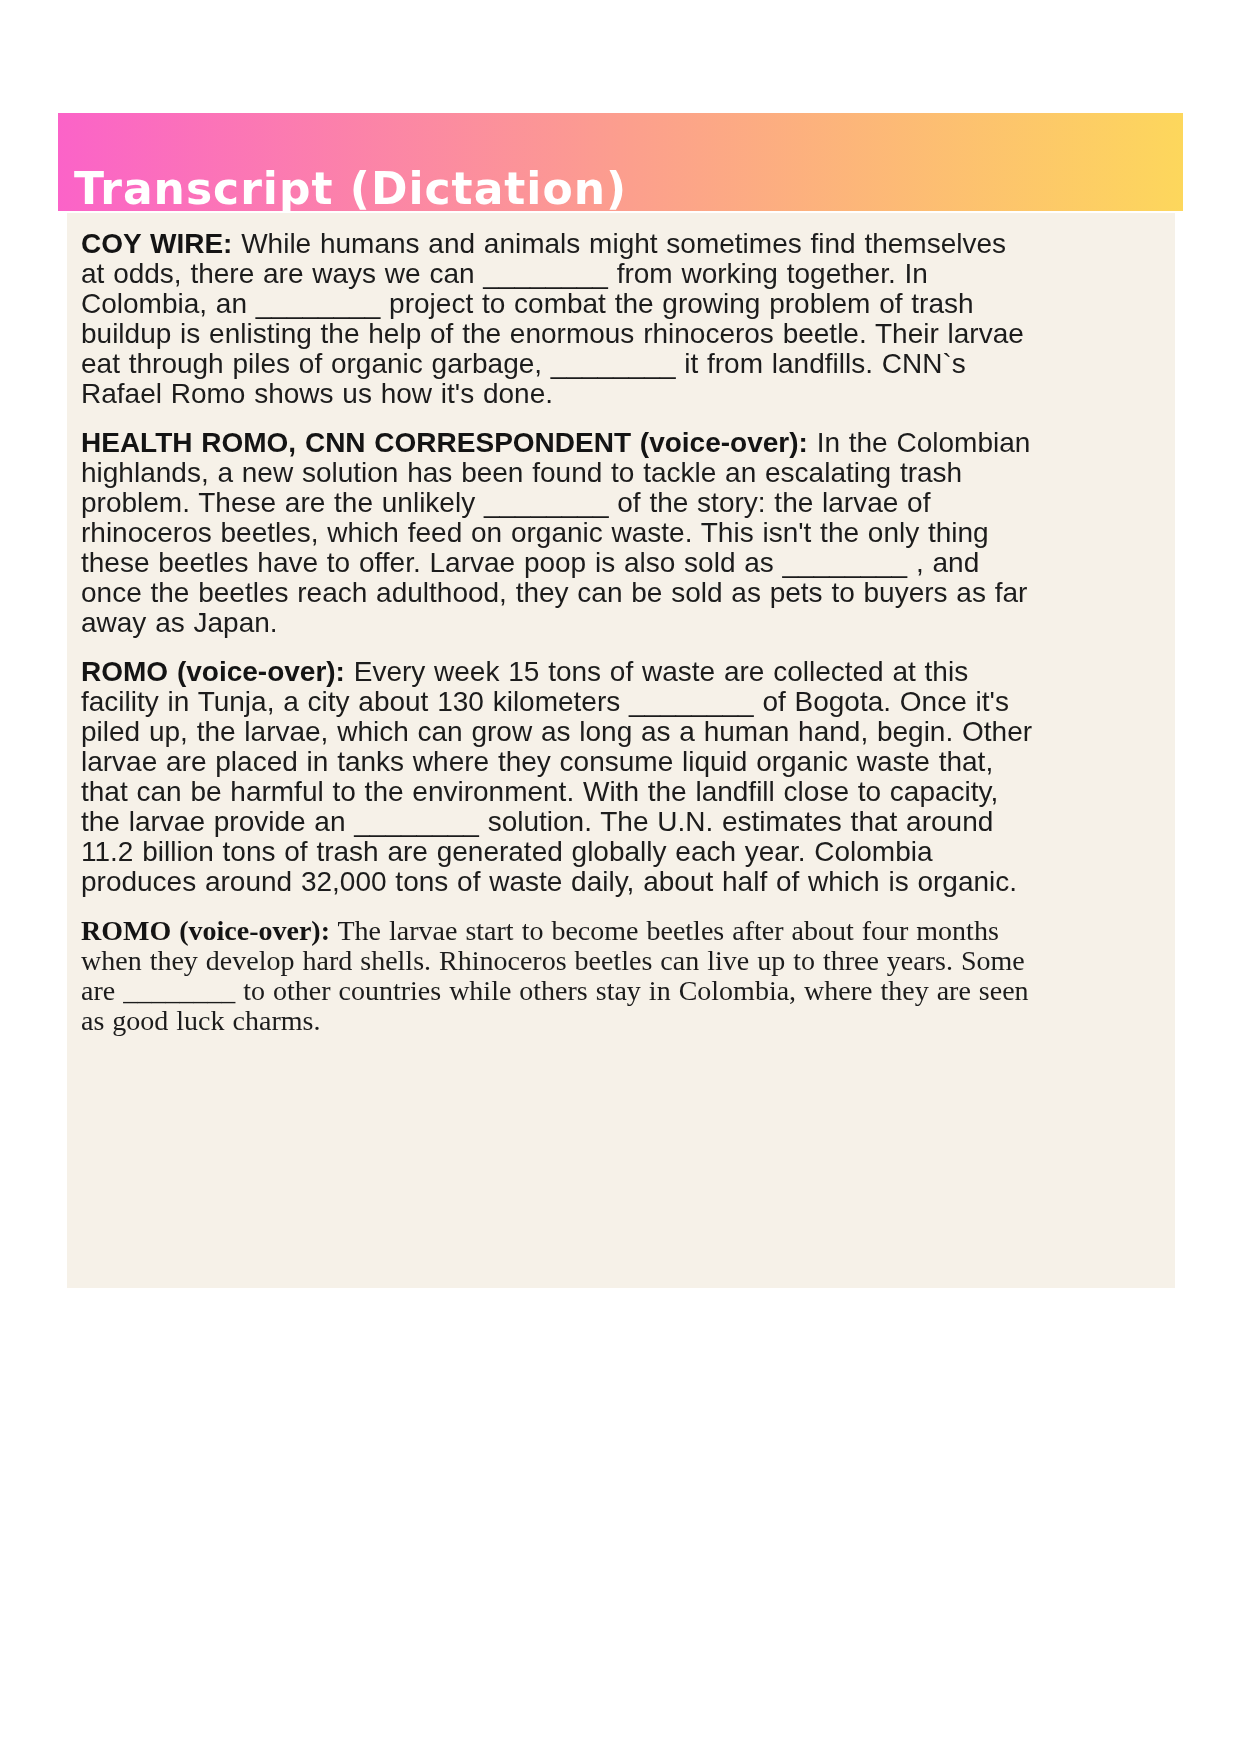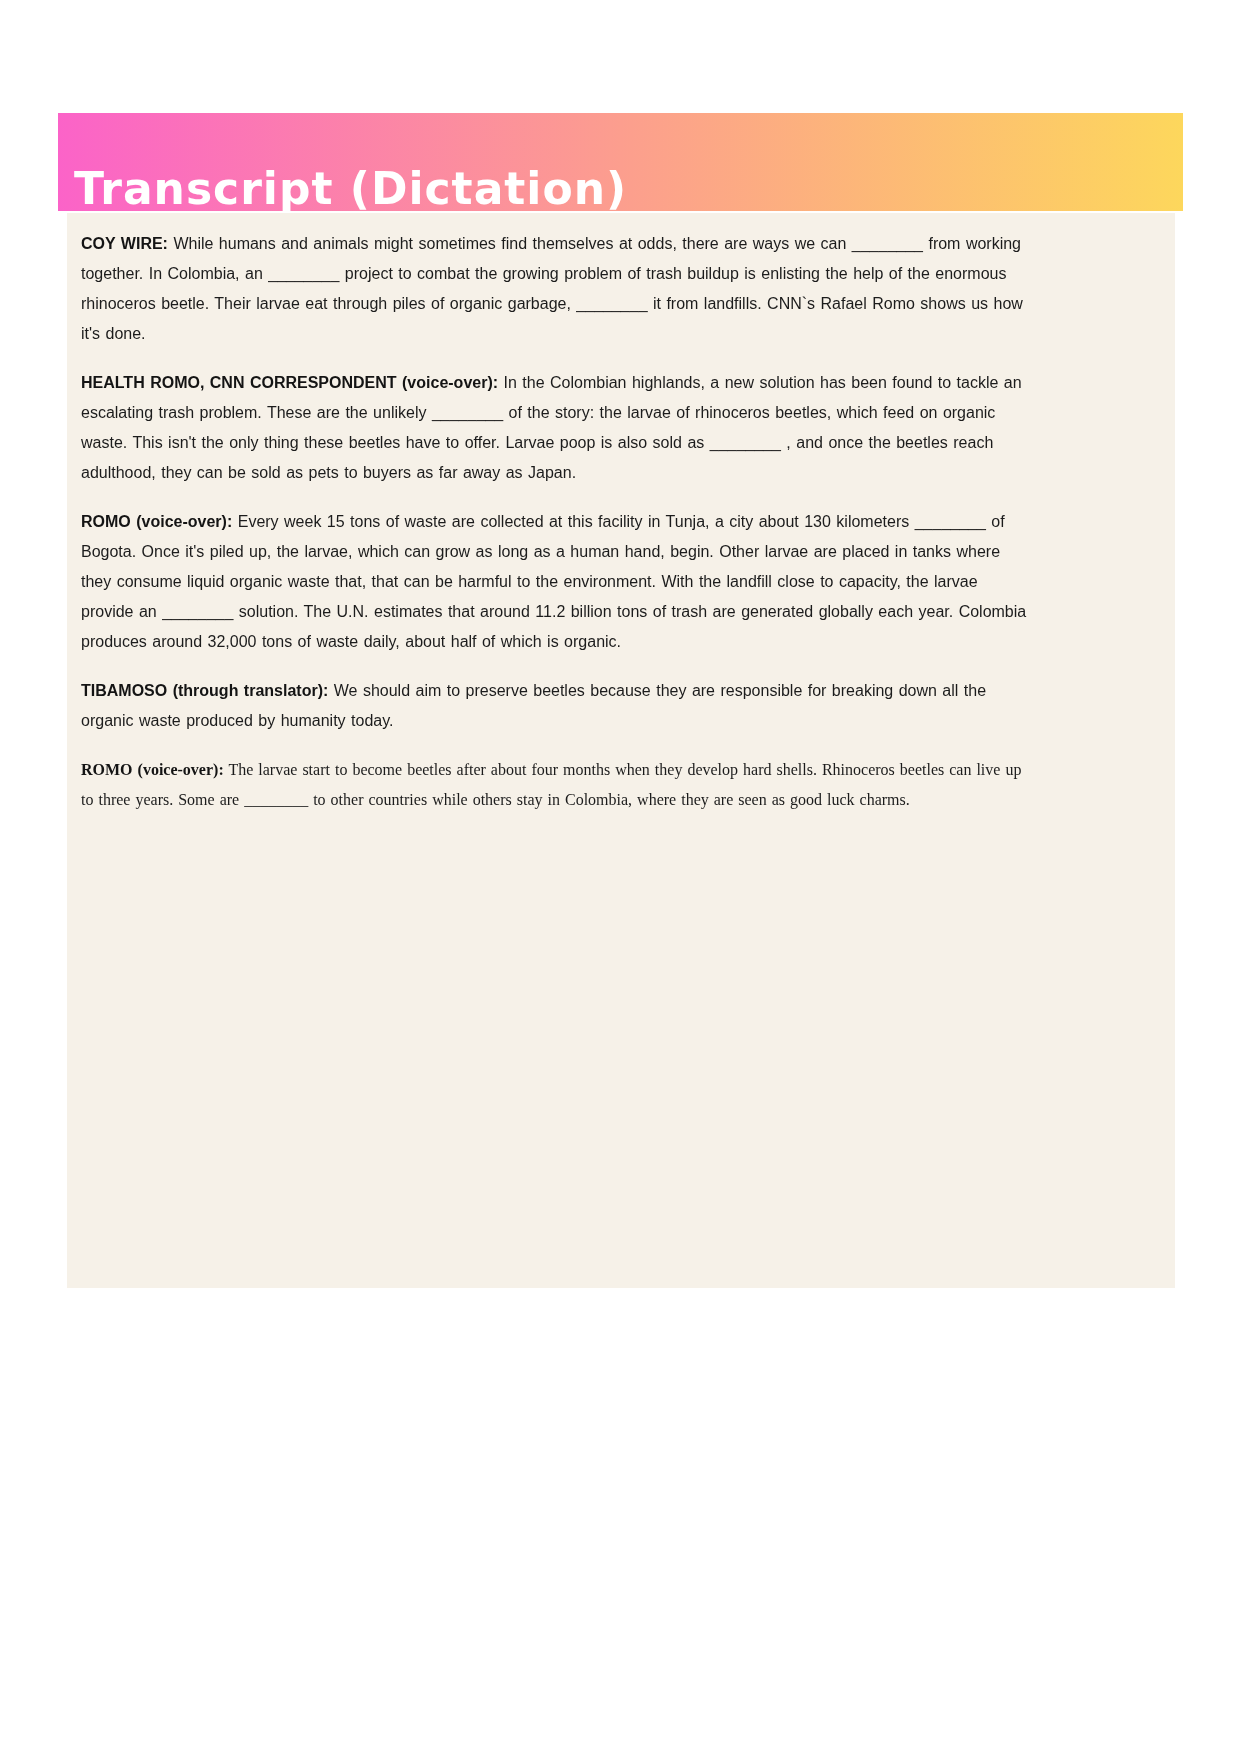--- a/index.html
+++ b/index.html
@@ -42,21 +42,21 @@
     left: 67px;
     top: 213px;
     width: 1108px;
     min-height: 1075px;
     box-sizing: border-box;
     background: #f6f1e8;
     padding: 16px 140px 22px 14px;
   }
   .para {
     margin: 0 0 19px 0;
-    font-size: 16px;
+    font-size: 28px;
     line-height: 30px;
     color: #1c1c1c;
     word-spacing: 1px;
   }
   .para:last-child {
     margin-bottom: 0;
     font-family: Liberation Serif, serif;
   }
   .para strong {
     font-weight: 700;
@@ -83,24 +83,20 @@
       <strong>HEALTH ROMO, CNN CORRESPONDENT (voice-over):</strong>
       <span>In the Colombian highlands, a new solution has been found to tackle an escalating trash problem. These are the unlikely ________ of the story: the larvae of rhinoceros beetles, which feed on organic waste. This isn't the only thing these beetles have to offer. Larvae poop is also sold as ________ , and once the beetles reach adulthood, they can be sold as pets to buyers as far away as Japan.</span>
     </p>
 
 
     <p class="para">
       <strong>ROMO (voice-over):</strong>
       <span>Every week 15 tons of waste are collected at this facility in Tunja, a city about 130 kilometers ________ of Bogota. Once it's piled up, the larvae, which can grow as long as a human hand, begin. Other larvae are placed in tanks where they consume liquid organic waste that, that can be harmful to the environment. With the landfill close to capacity, the larvae provide an ________ solution. The U.N. estimates that around 11.2 billion tons of trash are generated globally each year. Colombia produces around 32,000 tons of waste daily, about half of which is organic.</span>
     </p>
 
-    <p class="para">
-      <strong>TIBAMOSO (through translator):</strong>
-      <span>We should aim to preserve beetles because they are responsible for breaking down all the organic waste produced by humanity today.</span>
-    </p>
 
     <p class="para">
       <strong>ROMO (voice-over):</strong>
       <span>The larvae start to become beetles after about four months when they develop hard shells. Rhinoceros beetles can live up to three years. Some are ________ to other countries while others stay in Colombia, where they are seen as good luck charms.</span>
     </p>
 
   </div>
 
 </div>
 

